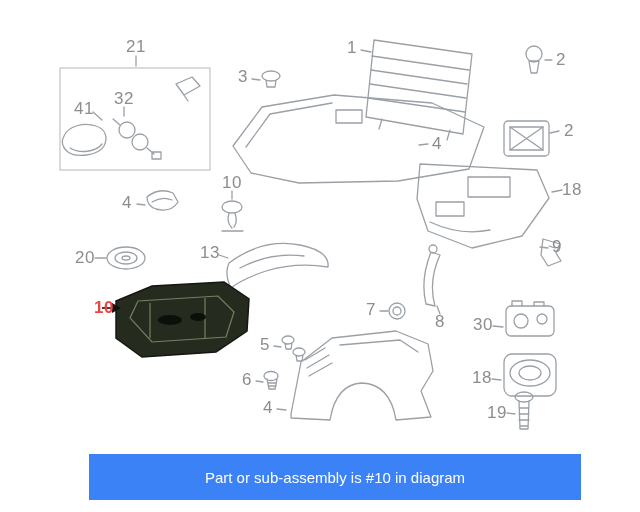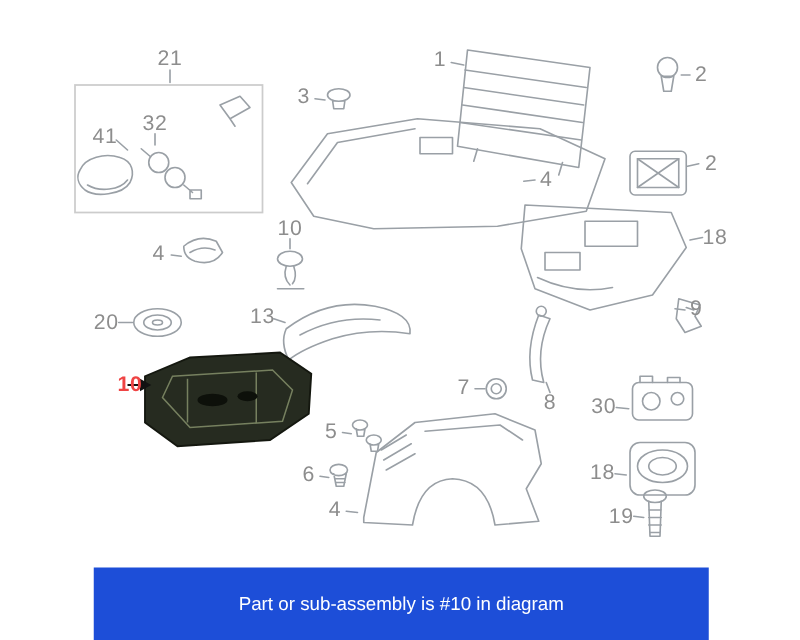--- a/index.html
+++ b/index.html
@@ -2,22 +2,22 @@
 <html><head>
 <meta charset="utf-8">
 <style>
   html,body{margin:0;padding:0;background:#fff;}
   .stage{position:relative;width:640px;height:512px;background:#ffffff;overflow:hidden;
          font-family:Liberation Sans, sans-serif;}
   .diagram-svg{position:absolute;left:0;top:0;}
   .callout{position:absolute;transform:translate(-50%,-50%);color:#8d8d8d;
            font-size:17px;letter-spacing:0.5px;user-select:none;cursor:pointer;}
   .callout.hl{color:#ef4444;font-weight:bold;margin-left:13px;}
-  .banner{position:absolute;left:75px;top:454px;width:492px;height:58px;
-          background:#1d4ed8;color:#ffffff;text-align:center;
+  .banner{position:absolute;left:89px;top:454px;width:492px;height:46px;
+          background:#3b82f6;color:#ffffff;text-align:center;
           display:flex;flex-direction:column;justify-content:center;gap:1px;}
   .banner div{font-size:15px;line-height:21px;}
 </style>
 </head>
 <body>
 
 <div class="stage">
 
   <svg class="diagram-svg" width="640" height="455" viewBox="0 0 640 455">
 

